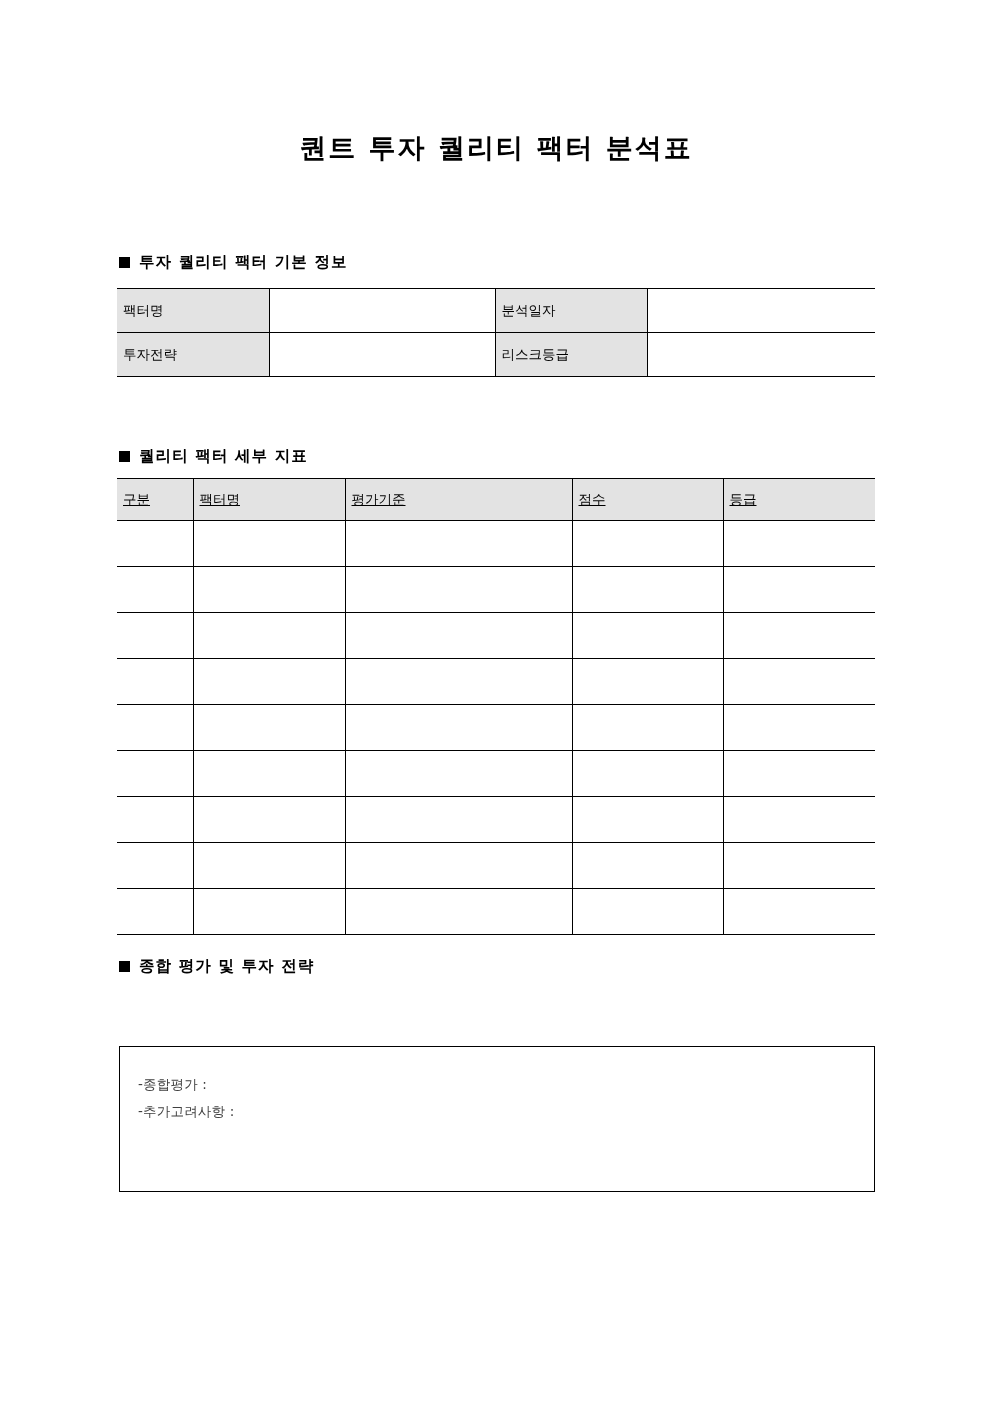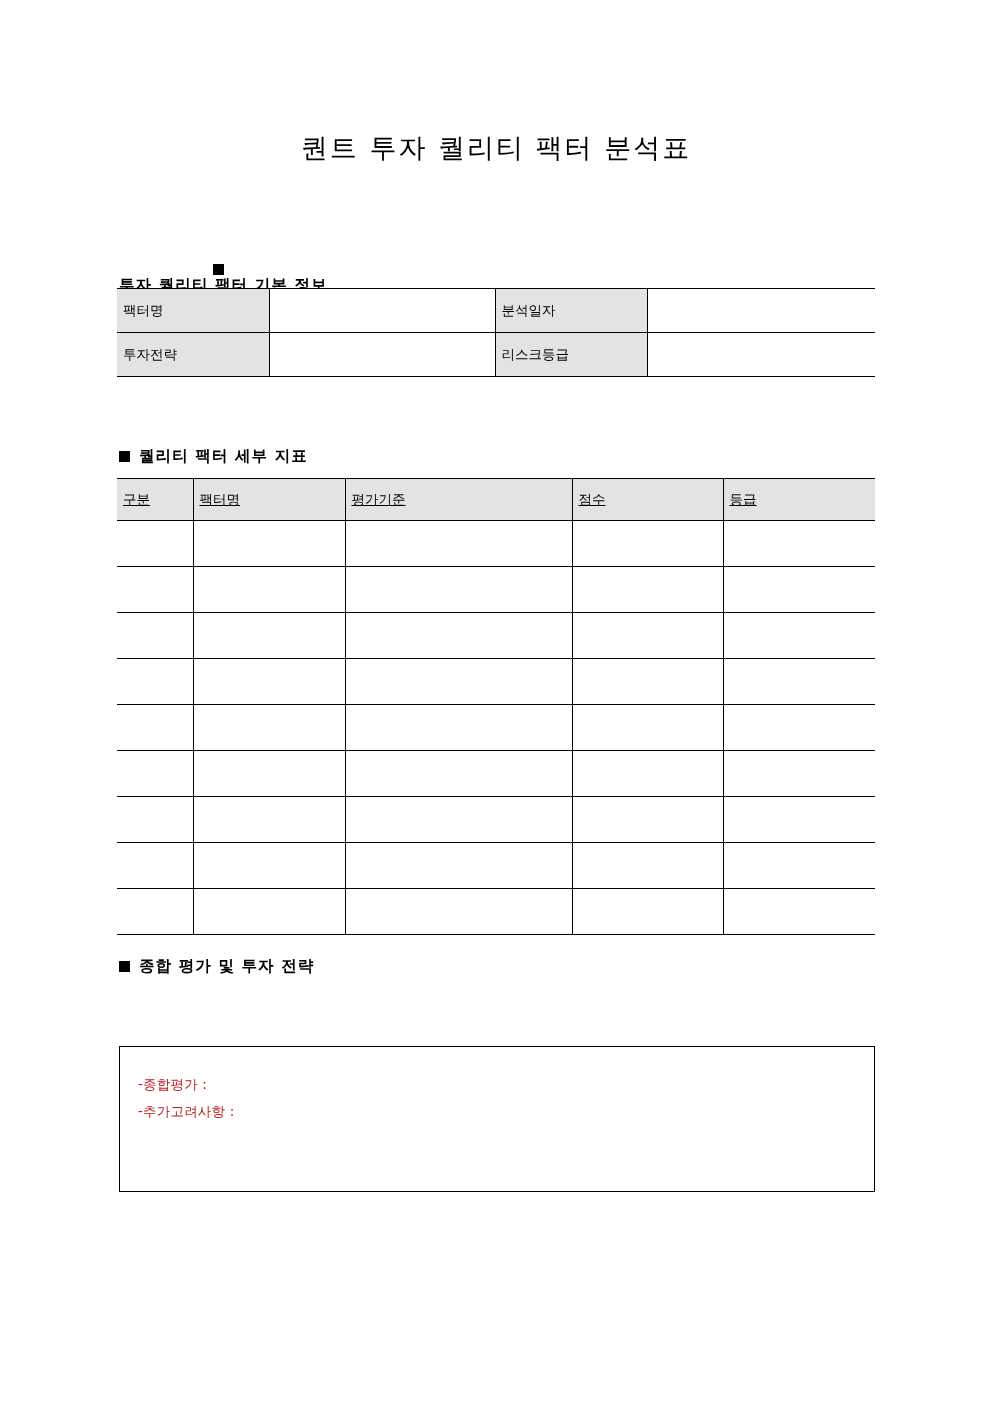--- a/index.html
+++ b/index.html
@@ -26,21 +26,21 @@
   }
 
   
   .doc-title {
     position: absolute;
     left: 0;
     top: 131px;
     width: 992px;
     text-align: center;
     font-size: 27px;
-    font-weight: 400;
+    font-weight: 700;
     letter-spacing: 2.0px;
     line-height: 1.25;
     color: #000000;
   }
 
   
   .section-head {
     position: absolute;
     left: 119px;
     font-size: 15.5px;
@@ -52,21 +52,21 @@
     align-items: center;
   }
   .sec-bullet {
     display: inline-block;
     width: 11px;
     height: 11px;
     background: #000000;
     margin-right: 9px;
     flex: 0 0 auto;
   }
-  #sec1 { top: 264px; flex-direction: column; }
+  #sec1 { top: 252px; }
   #sec2 { top: 446px; }
   #sec3 { top: 956px; }
 
   
   .tbl {
     position: absolute;
     border-collapse: collapse;
     table-layout: fixed;
     font-size: 13.5px;
     color: #000000;
@@ -120,21 +120,21 @@
     width: 756px;
     height: 146px;
     border: 1.4px solid #000000;
     box-sizing: border-box;
     background: #ffffff;
     padding: 24px 0 0 18px;
   }
   .comment-line {
     font-size: 13.5px;
     line-height: 27px;
-    color: #b91c1c;
+    color: #404040;
     letter-spacing: 0.2px;
     white-space: nowrap;
   }
 </style>
 </head>
 <body>
 
 <div class="page">
 
   <div class="doc-title">퀀트 투자 퀄리티 팩터 분석표</div>

